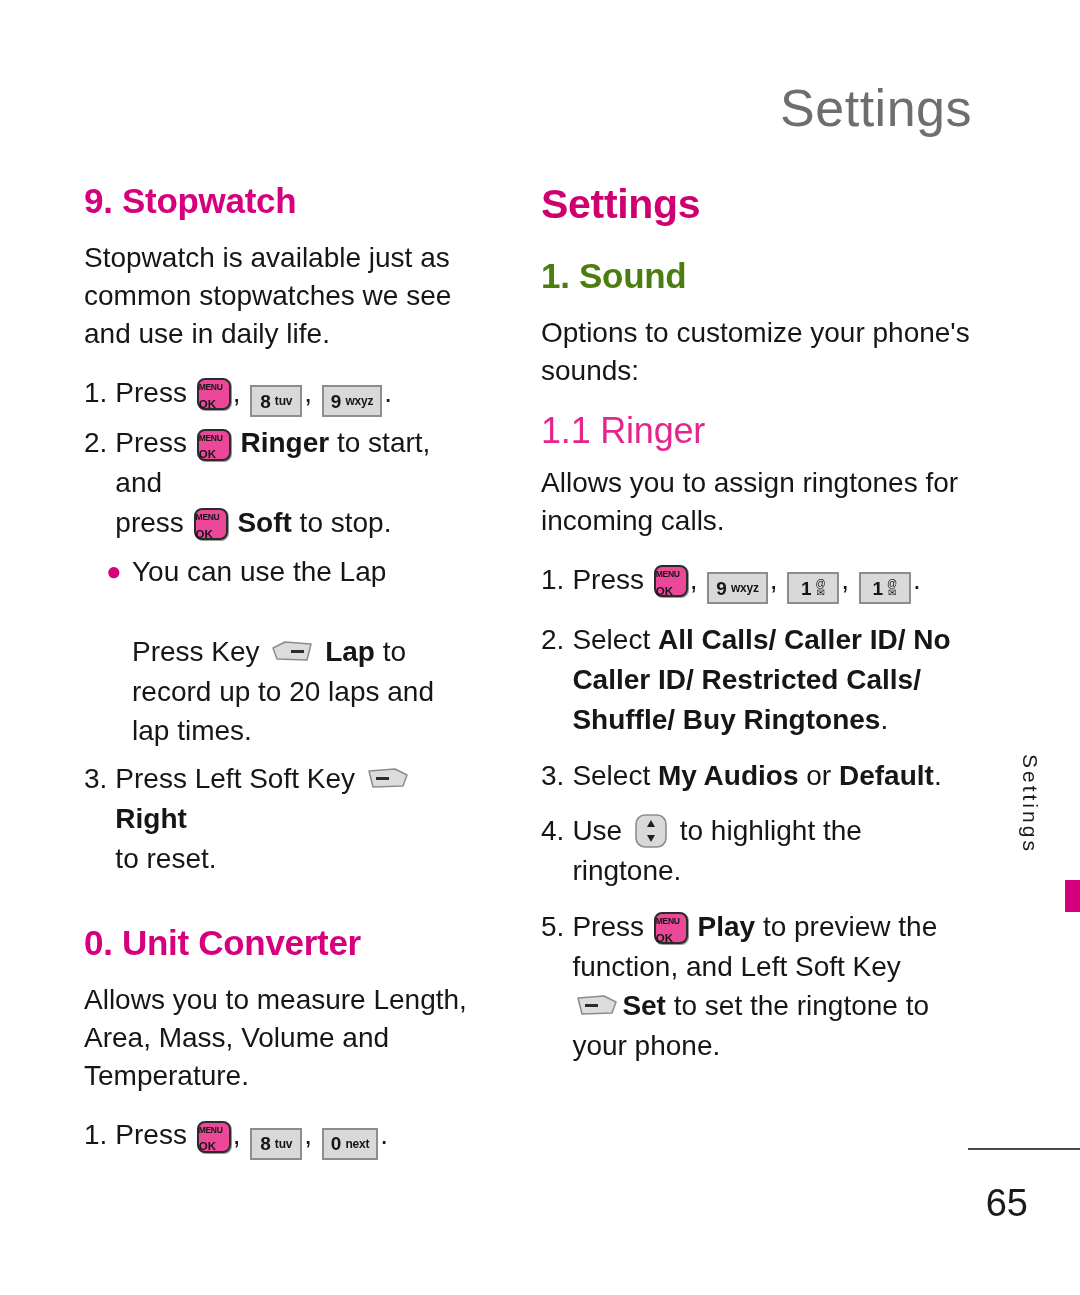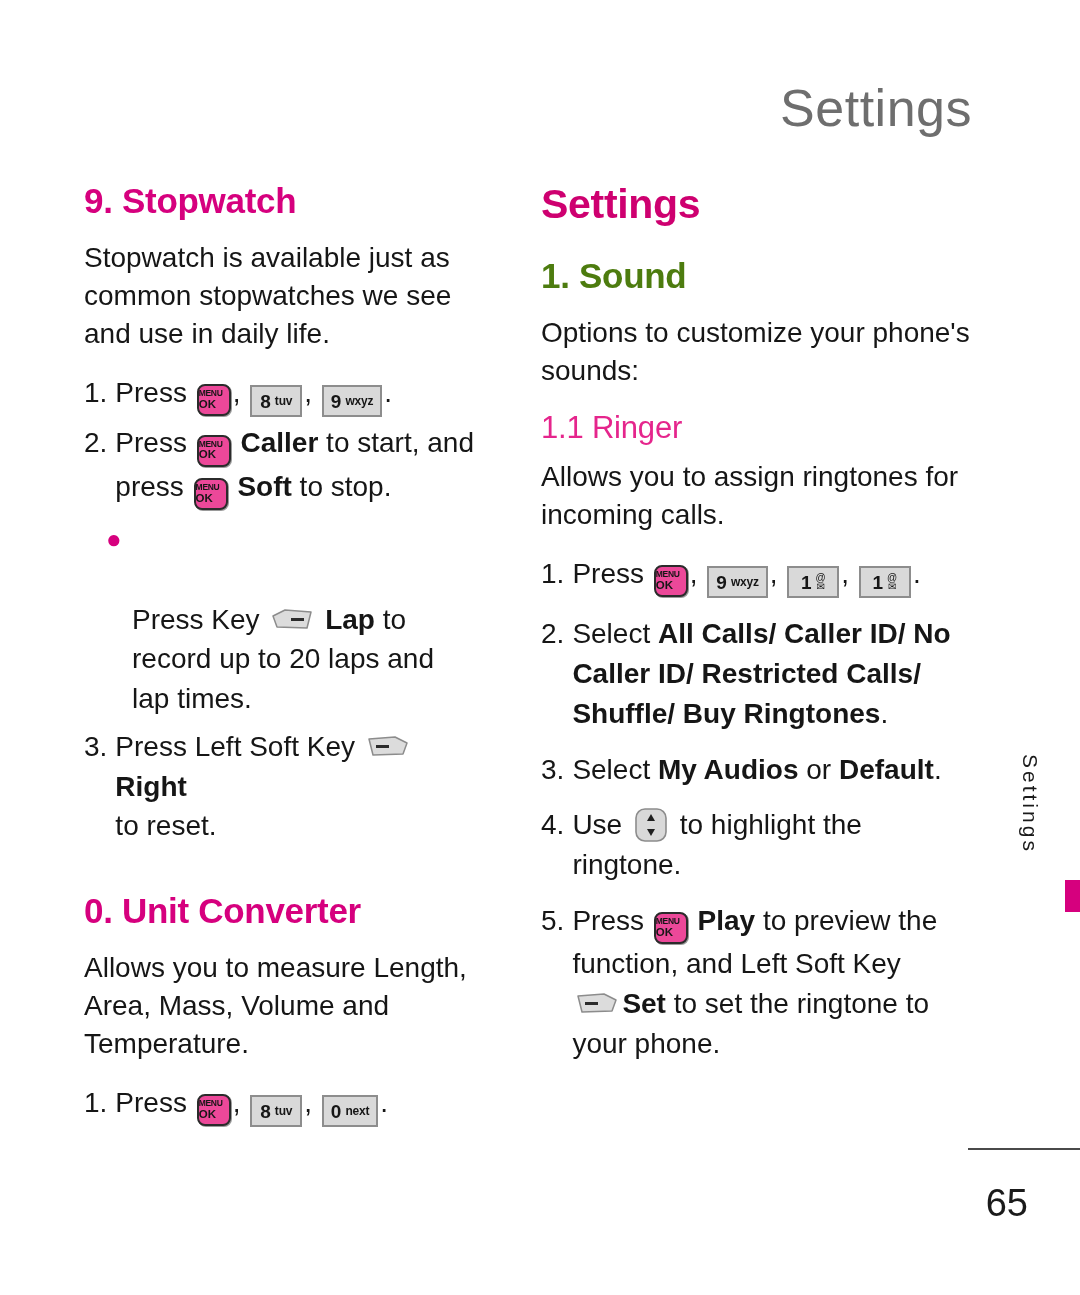--- a/index.html
+++ b/index.html
@@ -52,21 +52,21 @@
   h1.chapter-title {
     margin: 0 0 30px 0;
     font-size: 41px;
     font-weight: 700;
     color: #CE0070;
     letter-spacing: -0.3px;
     line-height: 1.1;
   }
   h3.sub-title {
     margin: 0 0 12px 0;
-    font-size: 31px;
+    font-size: 36px;
     font-weight: 400;
     color: #E5258C;
     letter-spacing: -0.2px;
   }
 
   
   p.body-text {
     margin: 0 0 20px 0;
     font-size: 28px;
     line-height: 1.36;
@@ -113,21 +113,21 @@
     height: 32px;
     border: 2px solid #2b2b2b;
     border-radius: 8px;
     background: #ec4899;
     box-sizing: border-box;
     line-height: 1;
     padding-top: 3px;
     box-shadow: 1px 1px 0 #9a9a9a;
   }
   .key-menuok .l1 { font-size: 8.5px; font-weight: 700; letter-spacing: -0.3px; display:block; }
-  .key-menuok .l2 { font-size: 11.5px; font-weight: 700; display:block; margin-top: 1px; }
+  .key-menuok .l2 { font-size: 11.5px; font-weight: 700; display:block; margin-top: 7px; }
 
   .key-num {
     min-width: 52px;
     height: 32px;
     border: 2px solid #8d8d8d;
     background: #d9d9d9;
     box-sizing: border-box;
     padding: 0 7px;
     display: inline-flex;
     align-items: center;
@@ -235,36 +235,36 @@
     </div>
 
     <div class="step">
       <span class="num">2.</span>
       <span class="txt">
         <span>Press</span>
         <span class="key key-menuok">
           <span class="l1">MENU</span>
           <span class="l2">OK</span>
         </span>
-        <b>Caller</b>
+        <b>Ringer</b>
         <span>to start, and</span><br>
         <span>press</span>
         <span class="key key-menuok">
           <span class="l1">MENU</span>
           <span class="l2">OK</span>
         </span>
         <b>Soft</b>
         <span>to stop.</span>
       </span>
     </div>
 
     <div class="bullet-item">
       <span class="bullet-dot">●</span>
       <span class="txt">
-        <br>
+        <span>You can use the Lap</span><br>
         <br>
         <span>Press Key</span>
         <svg class="key key-soft" viewBox="0 0 42 26">
           <path d="M2 9 L14 3 L40 5 L36 21 L6 20 Z" fill="#dcdcdc" stroke="#8c8c8c" stroke-width="1.5" stroke-linejoin="round"></path>
           <rect x="20" y="11" width="13" height="3" fill="#2b2b2b"></rect>
         </svg>
         <b>Lap</b>
         <span>to</span><br>
         <span>record up to 20 laps and</span><br>
         <span>lap times.</span>

